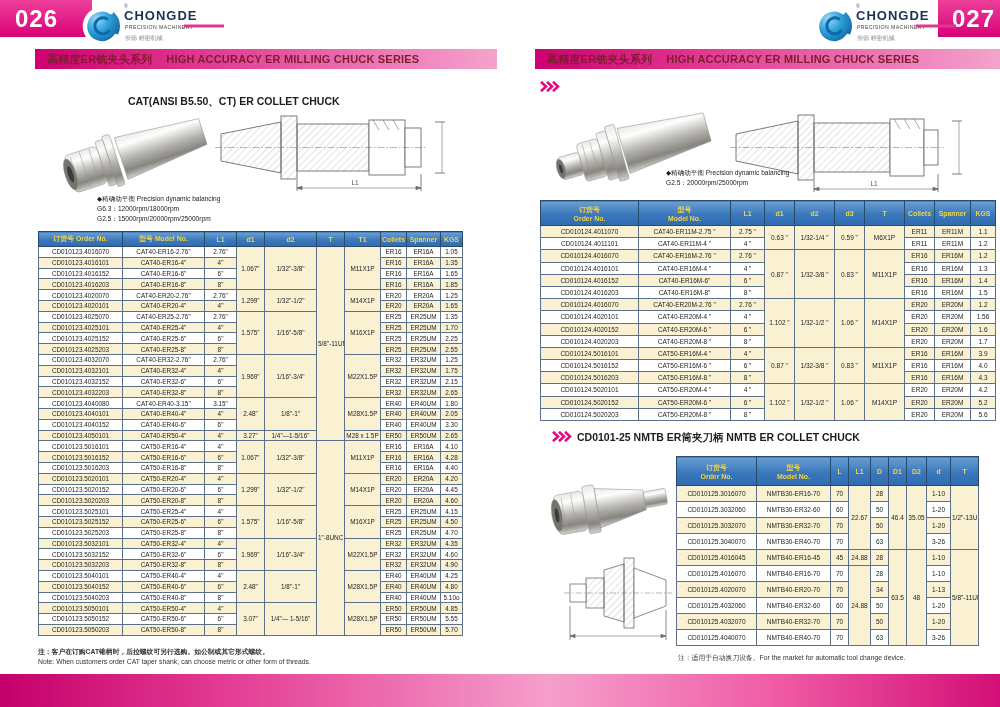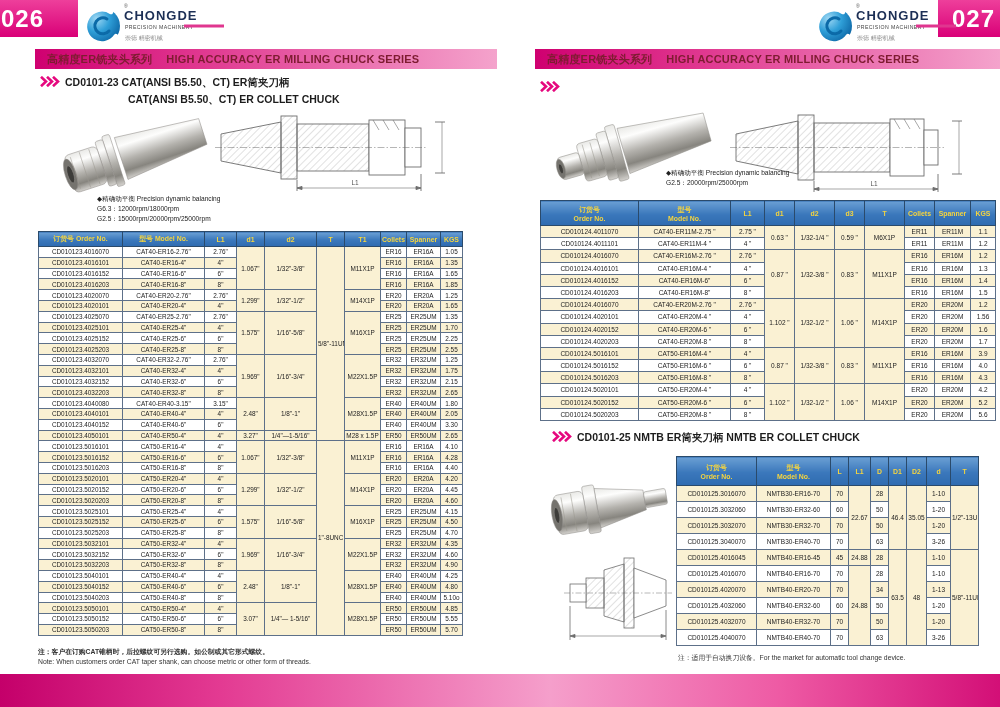--- a/index.html
+++ b/index.html
@@ -3,21 +3,21 @@
 <meta charset="utf-8">
 <style>
   html,body{margin:0;padding:0}
   body{width:1000px;height:707px;position:relative;background:#ffffff;
        font-family:"Liberation Sans","DejaVu Sans",sans-serif;overflow:hidden;color:#222}
   .abs{position:absolute}
 
   
   .pagenum{background:linear-gradient(180deg,#ee3f9b,#d90077);color:#fff;font-size:24px;
            font-weight:bold;line-height:37px;letter-spacing:1px}
-  .pagenum.left{left:0;top:9;width:77px;height:37px;padding-left:1px}
+  .pagenum.left{left:0;top:9;width:77px;height:37px;padding-left:15px}
   .pagenum.right{left:938px;top:9;width:62px;height:37px;padding-left:14px}
 
   
   .banner{height:20px;line-height:20px;font-size:11px;font-weight:bold;color:#7e1c31;
           background:linear-gradient(90deg,#cf0070 0%,#e0368f 35%,#f4a3cc 100%);
           padding-left:12px;white-space:nowrap;letter-spacing:.2px}
   .banner .en{margin-left:14px}
 
   
   .sec-title{font-size:10.5px;font-weight:bold;color:#1c1c1c;white-space:nowrap}
@@ -81,32 +81,21 @@
     <rect x="104" y="22.5" width="40" height="3" fill="#e0368f"></rect>
     <text x="45" y="38" font-size="6" fill="#8a8a8a">崇德 精密机械</text>
   </svg>
 </div>
 
 <div class="abs banner" style="left:35px;top:49px;width:450px">
   <span>高精度ER铣夹头系列</span><span class="en">HIGH ACCURACY ER MILLING CHUCK SERIES</span>
 </div>
 
 <div class="abs" style="left:40px;top:76px">
-  <div class="sec-title">
-    <span class="chev">
-      <svg width="20" height="11" viewBox="0 0 20 11">
-          <g fill="none" stroke="#e5087e" stroke-width="2.6">
-            <path d="M1,.8 L6,5.5 L1,10.2"></path>
-            <path d="M7,.8 L12,5.5 L7,10.2"></path>
-            <path d="M13,.8 L18,5.5 L13,10.2"></path>
-          </g>
-        </svg>
-    </span><span>CD0101-23 CAT(ANSI B5.50、CT)  ER筒夹刀柄</span>
-  </div>
-  <div class="sec-title" style="padding-left:88px;margin-top:3px">CAT(ANSI B5.50、CT)  ER COLLET CHUCK</div>
+  <div class="sec-title" style="padding-left:88px;margin-top:19px">CAT(ANSI B5.50、CT)  ER COLLET CHUCK</div>
 </div>
 
 <div class="abs" style="left:58px;top:102px">
   <svg width="160" height="100" viewBox="0 0 160 100">
     <defs>
       <linearGradient id="met1" x1="0" y1="0" x2="0" y2="1">
         <stop offset="0" stop-color="#e9e9e6"></stop>
           <stop offset=".22" stop-color="#fdfdfc"></stop>
         <stop offset=".55" stop-color="#b4b2ad"></stop>
           <stop offset=".8" stop-color="#87857f"></stop>

